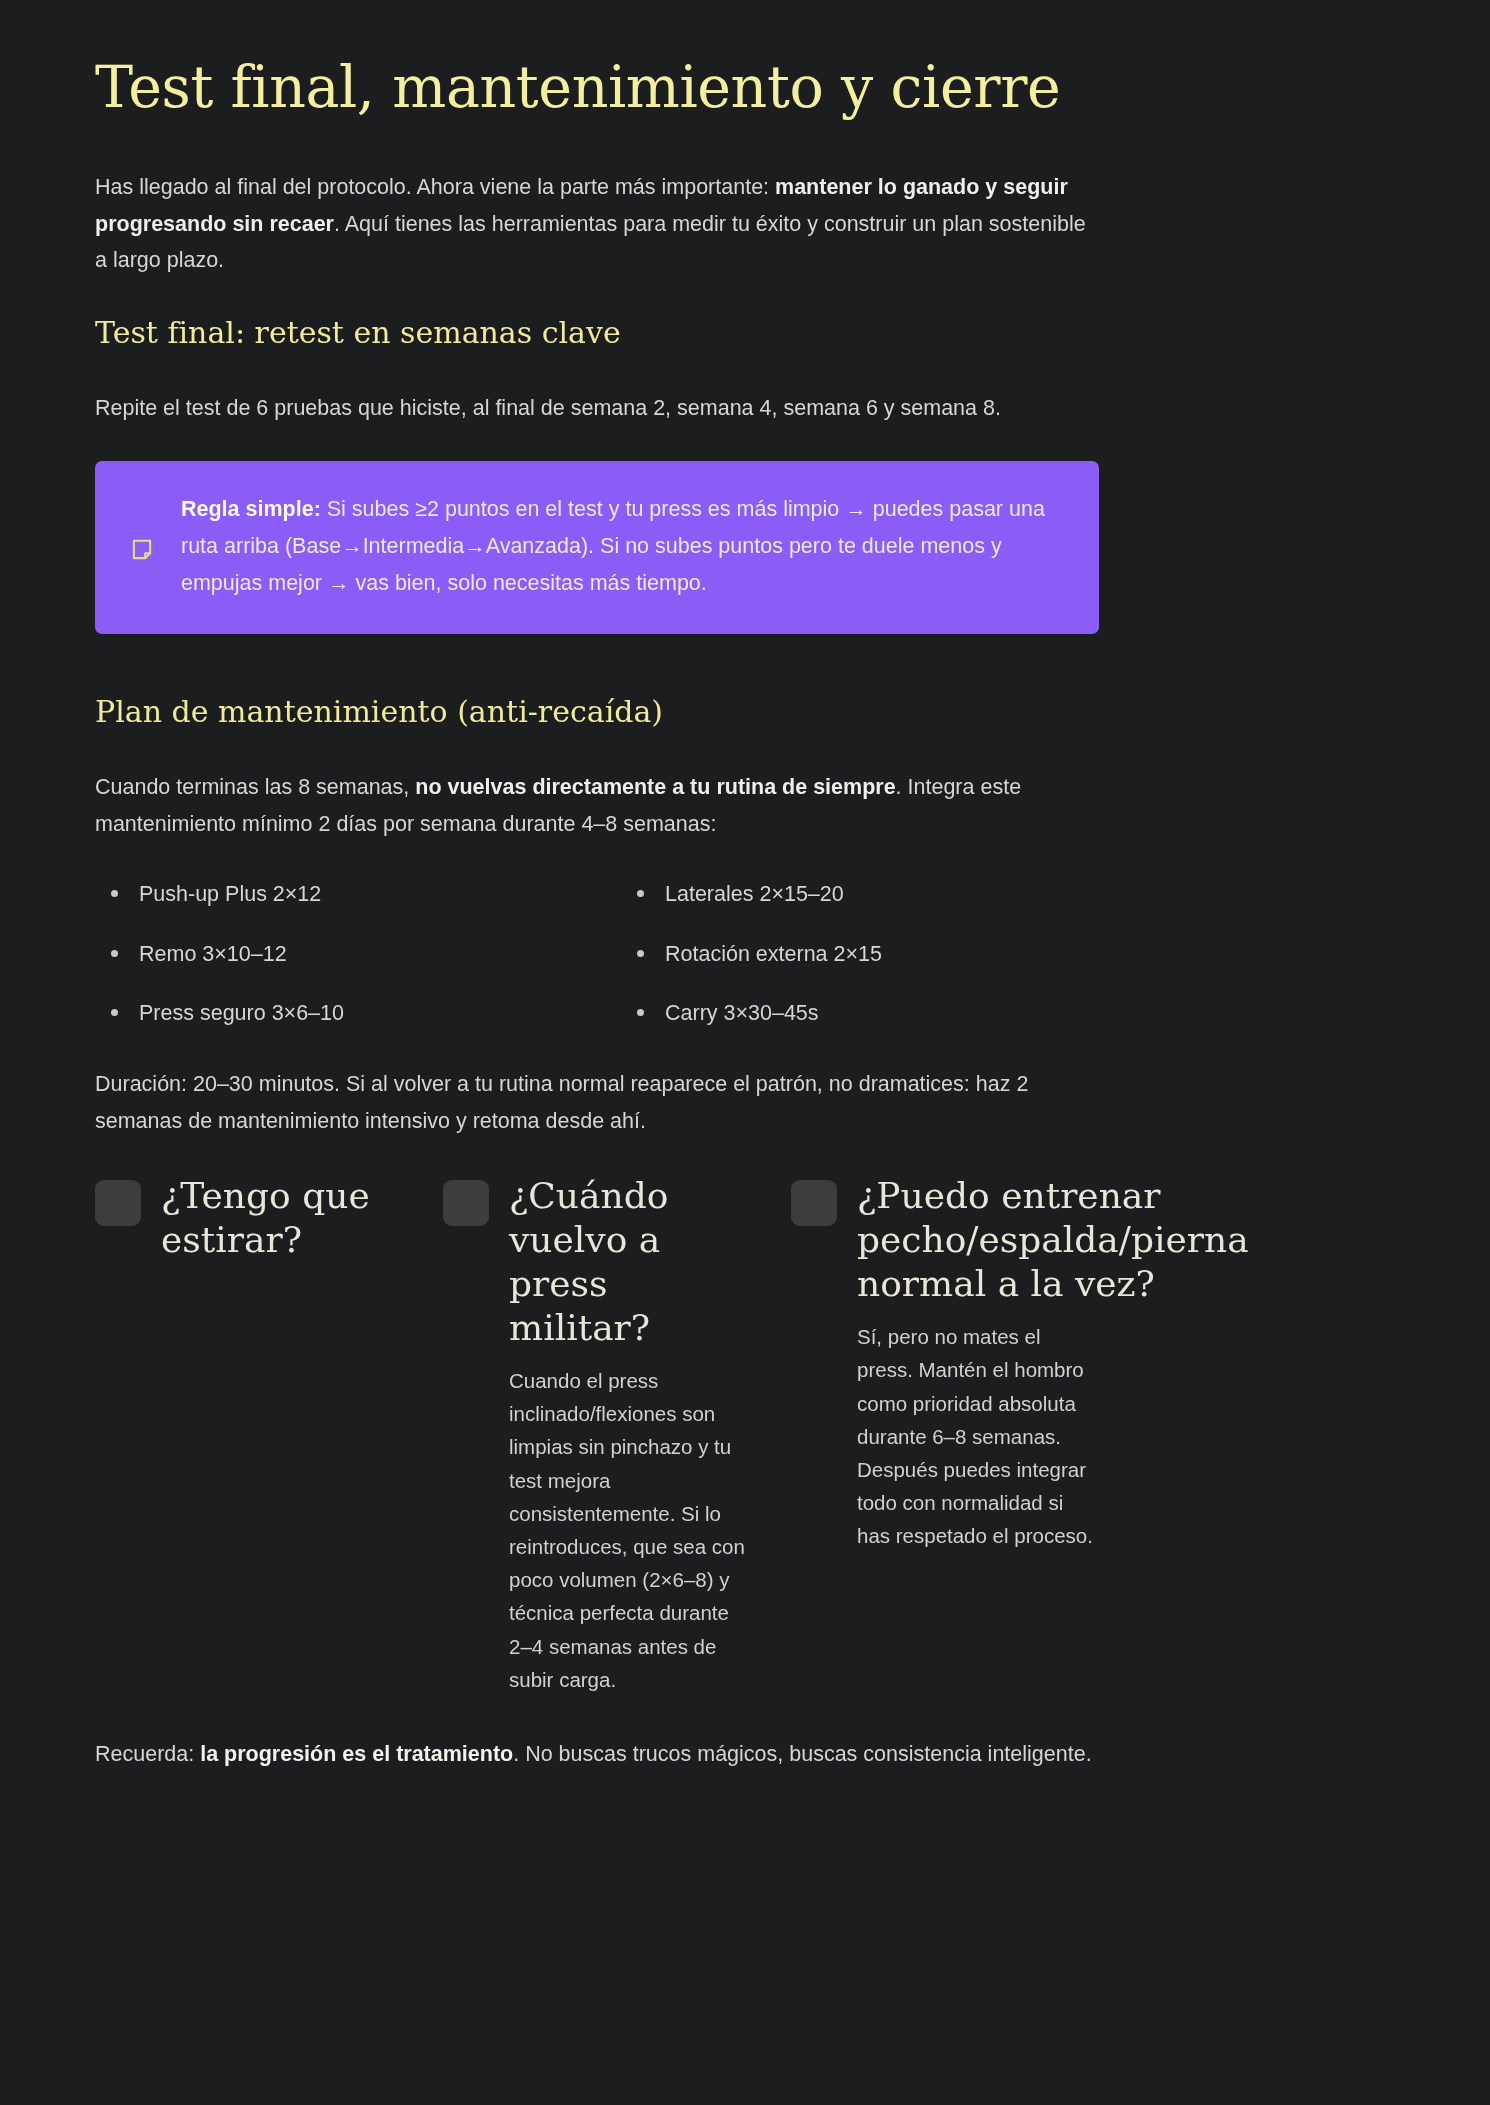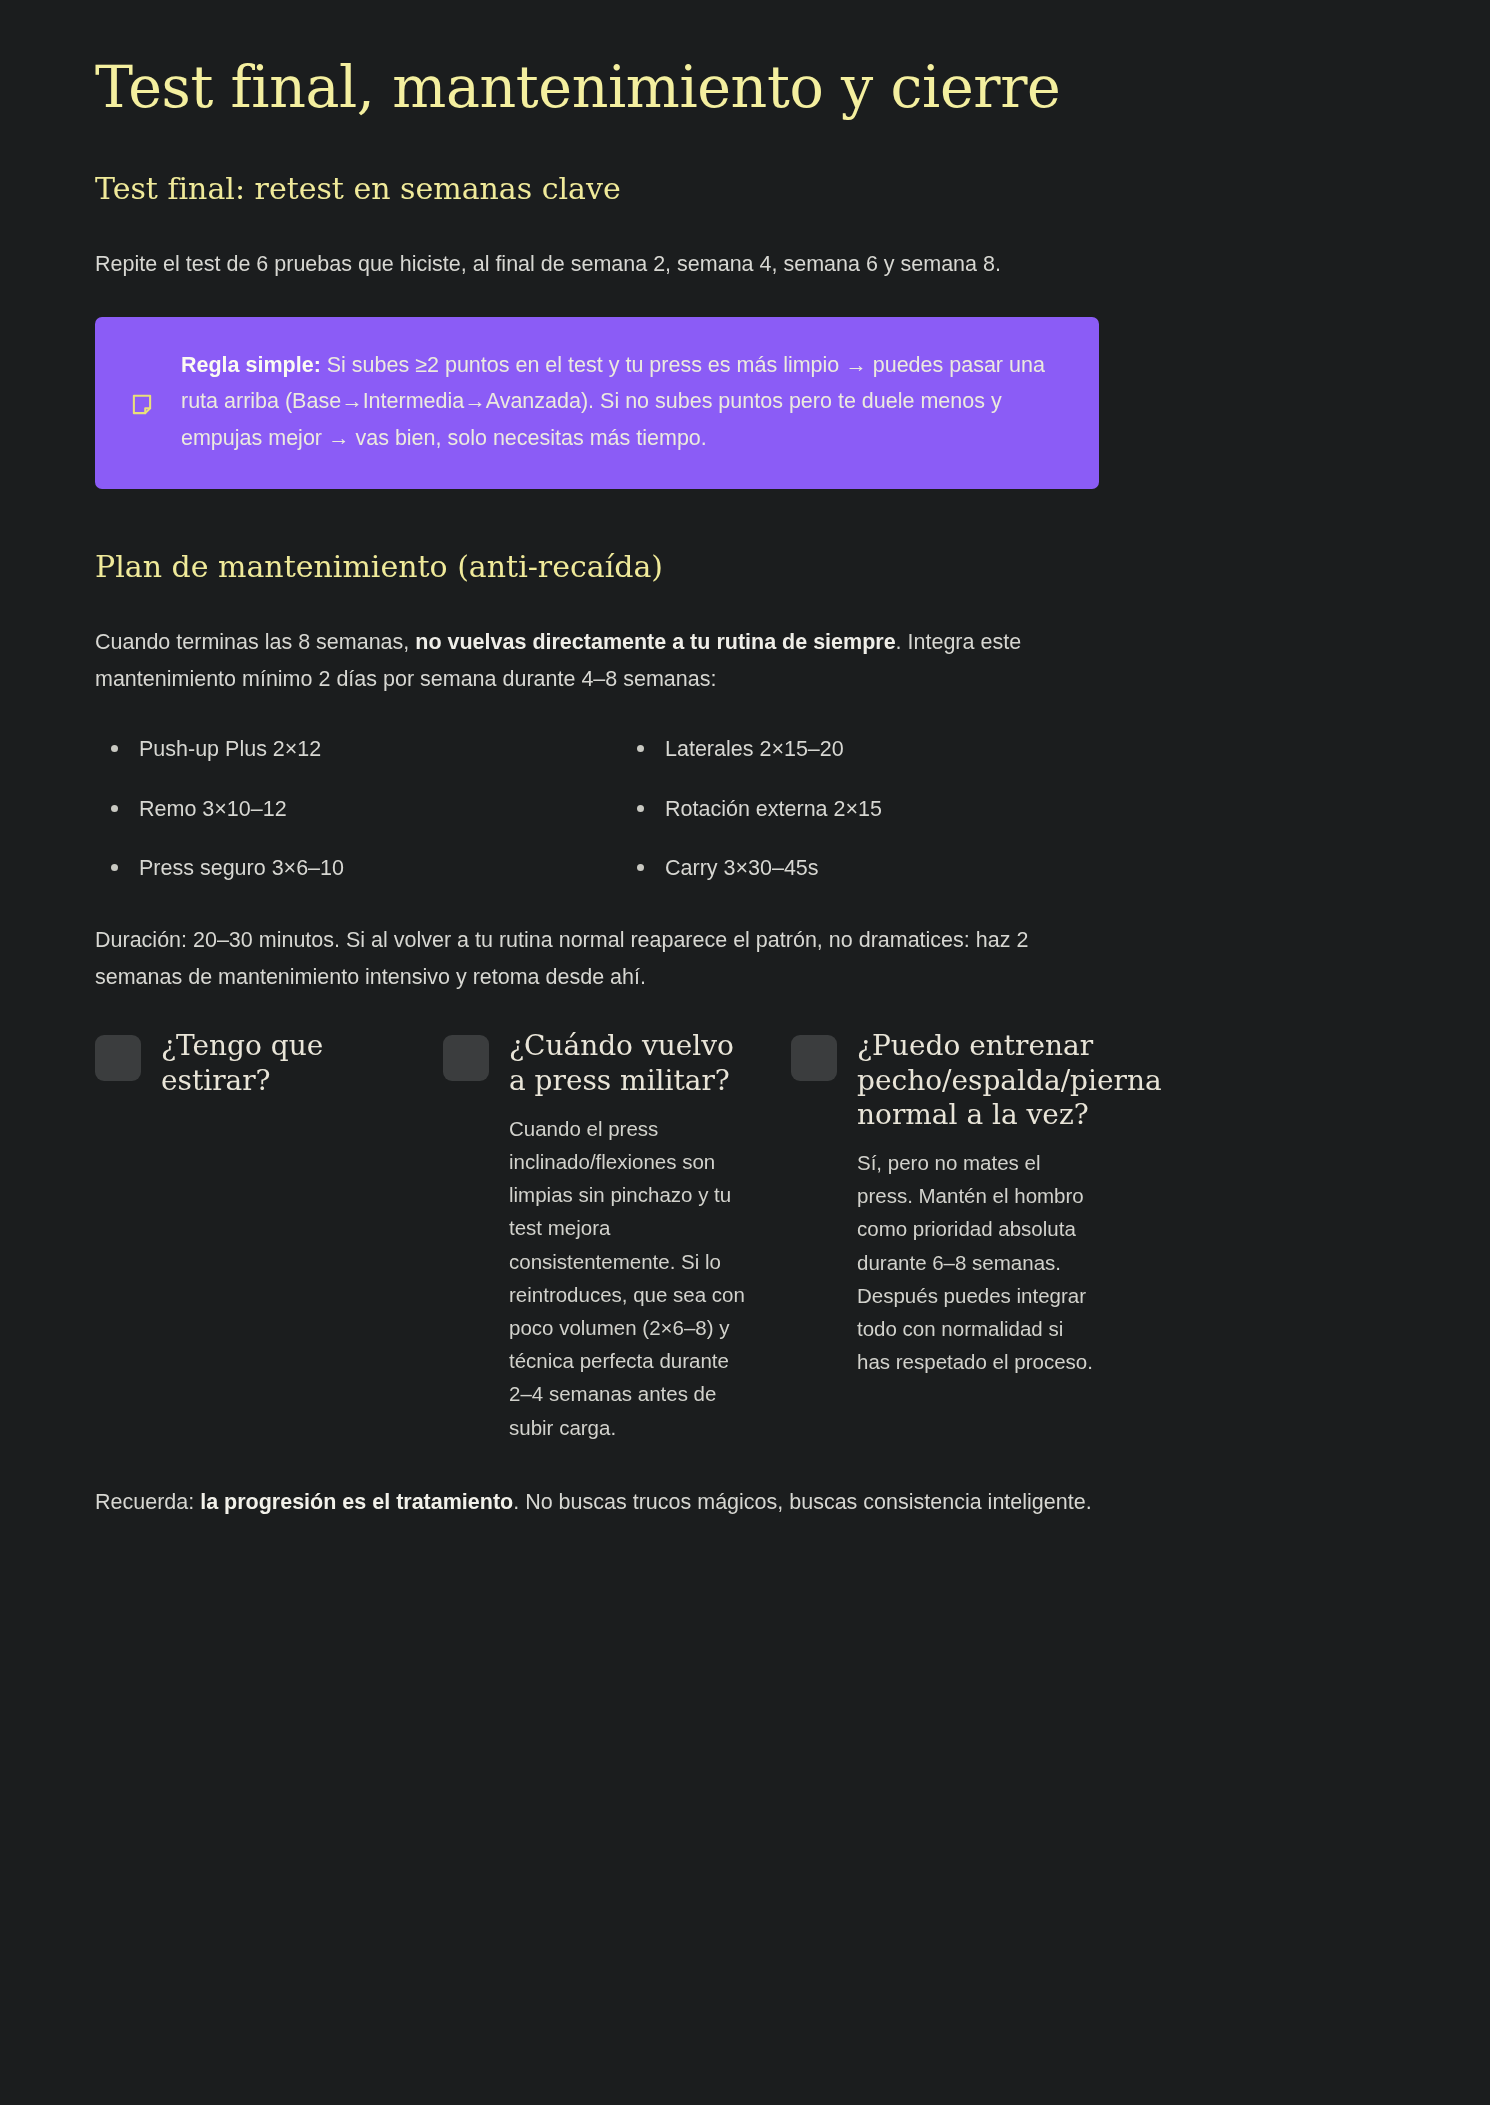--- a/index.html
+++ b/index.html
@@ -125,21 +125,21 @@
   .faq-chip {
     flex: 0 0 auto;
     width: 46px;
     height: 46px;
     border-radius: 9px;
     background: #3b3d3e;
     margin-top: 6px;
   }
   .faq-q {
     font-family: "DejaVu Serif", "Liberation Serif", serif;
-    font-size: 28px;
+    font-size: 36px;
     font-weight: 400;
     line-height: 1.22;
     color: #e9e5d8;
     margin: 0;
   }
   .faq-a {
     font-size: 20.5px;
     line-height: 1.62;
     color: #d2d2cc;
     margin: 0;
@@ -155,20 +155,21 @@
   }
   .footer-note b { color: #f2f1ea; font-weight: 700; }
 </style>
 </head>
 <body>
 
 <div class="page">
 
   <h1 class="page-title">Test final, mantenimiento y cierre</h1>
 
+  <p class="para"><span>Has llegado al final del protocolo. Ahora viene la parte más importante: </span><b>mantener lo ganado y seguir progresando sin recaer</b><span>. Aquí tienes las herramientas para medir tu éxito y construir un plan sostenible a largo plazo.</span></p>
 
   <h2 class="section-head">Test final: retest en semanas clave</h2>
 
   <p class="para">Repite el test de 6 pruebas que hiciste, al final de semana 2, semana 4, semana 6 y semana 8.</p>
 
   <div class="callout">
     <span class="callout-icon">
       <svg viewBox="0 0 24 24" fill="none" stroke="#e9e07a" stroke-width="1.9" stroke-linecap="round" stroke-linejoin="round">
         <path d="M4.5 3.5h15v11.5l-4.5 4.5H4.5z"></path>
         <path d="M19.5 15h-4.5v4.5"></path>

